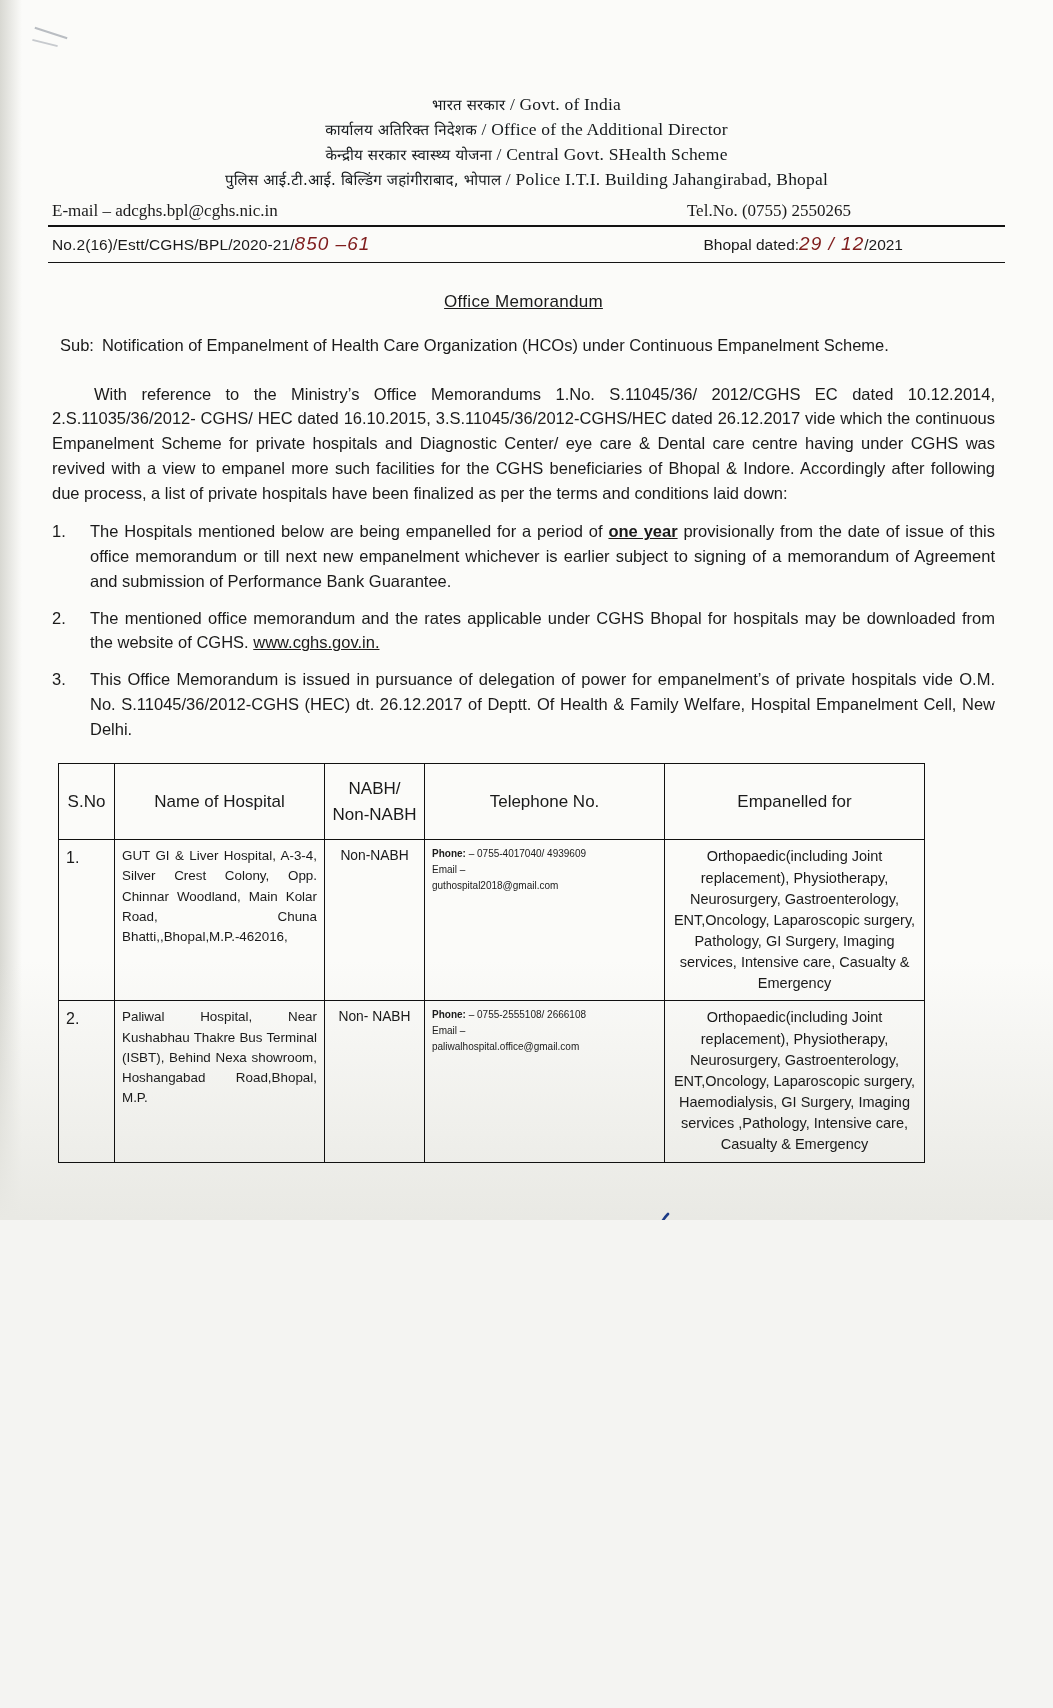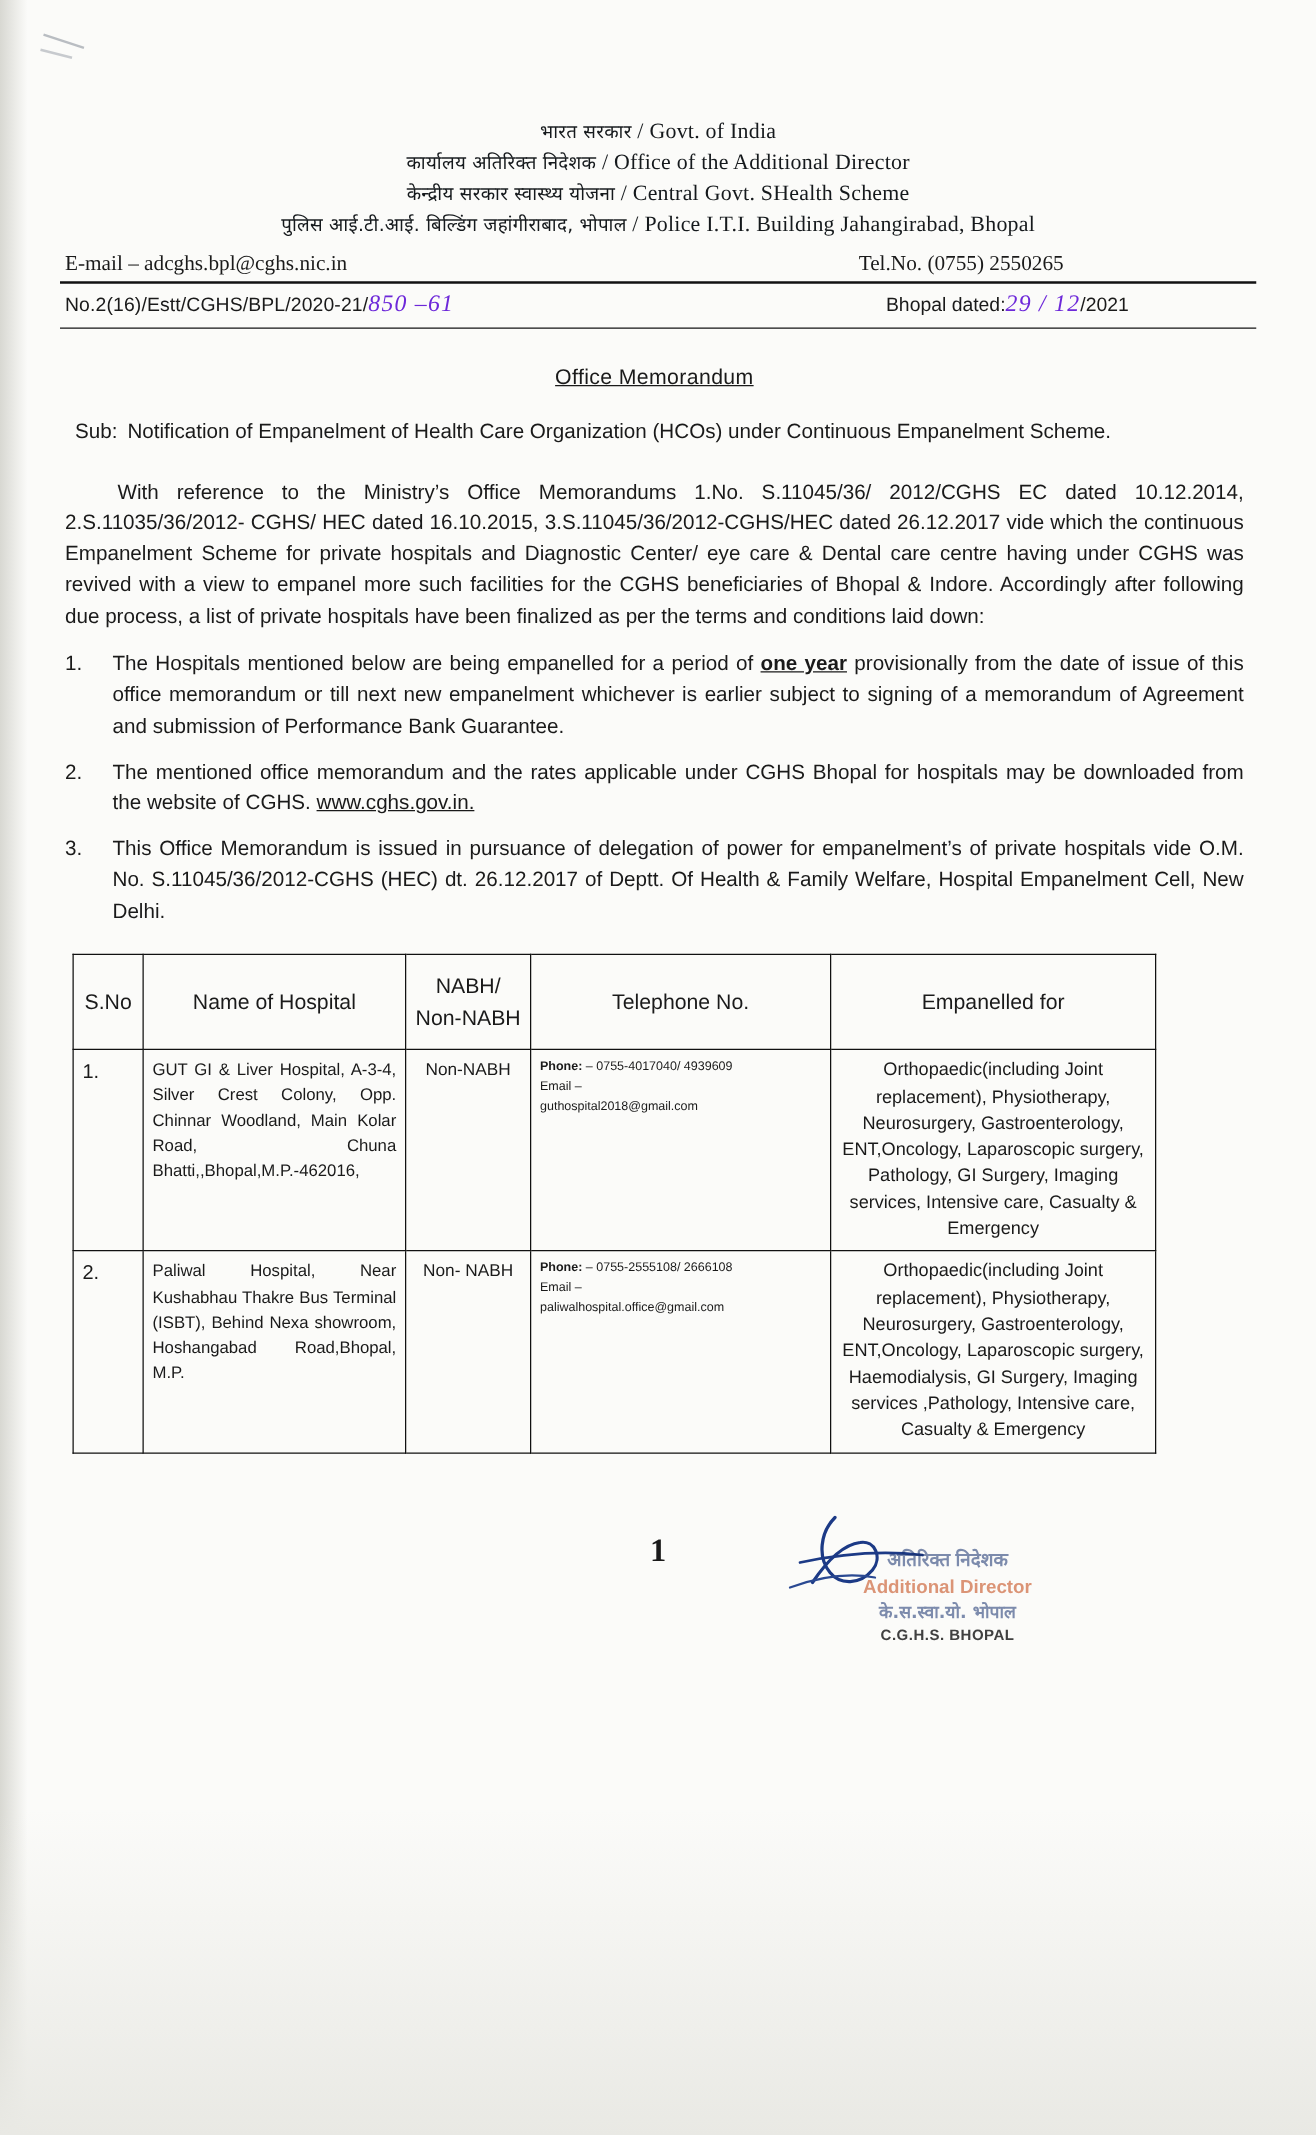--- a/index.html
+++ b/index.html
@@ -7,21 +7,21 @@
     padding: 0;
     background: #f4f4f2;
   }
   body {
     font-family: "Liberation Sans", sans-serif;
     color: #1a1a1a;
   }
   .page {
     position: relative;
     width: 1053px;
-    height: 1708px;
+    height: 1220px;
     margin: 0 auto;
     background: #fbfbf9;
     overflow: hidden;
   }
   
   .scan-edge-left {
     position: absolute;
     left: 0; top: 0;
     width: 22px; height: 100%;
     background: linear-gradient(to right, #d8d8d2, rgba(251,251,249,0));
@@ -99,22 +99,22 @@
   .refno-row {
     display: flex;
     justify-content: space-between;
     align-items: baseline;
     padding: 6px 60px 4px 52px;
     font-size: 15.5px;
     font-family: "Liberation Sans", sans-serif;
   }
   .refno-row .left { letter-spacing: 0.1px; }
   .handwritten {
-    font-family: Liberation Serif, serif;
-    color: #6d28d9;
+    font-family: Liberation Sans, sans-serif;
+    color: #7f1d1d;
     font-size: 19px;
     font-style: italic;
     letter-spacing: 1px;
   }
   .refno-row .right { padding-right: 90px; }
 
   
   .doc-body {
     padding: 0 58px 0 52px;
     font-size: 16.5px;

